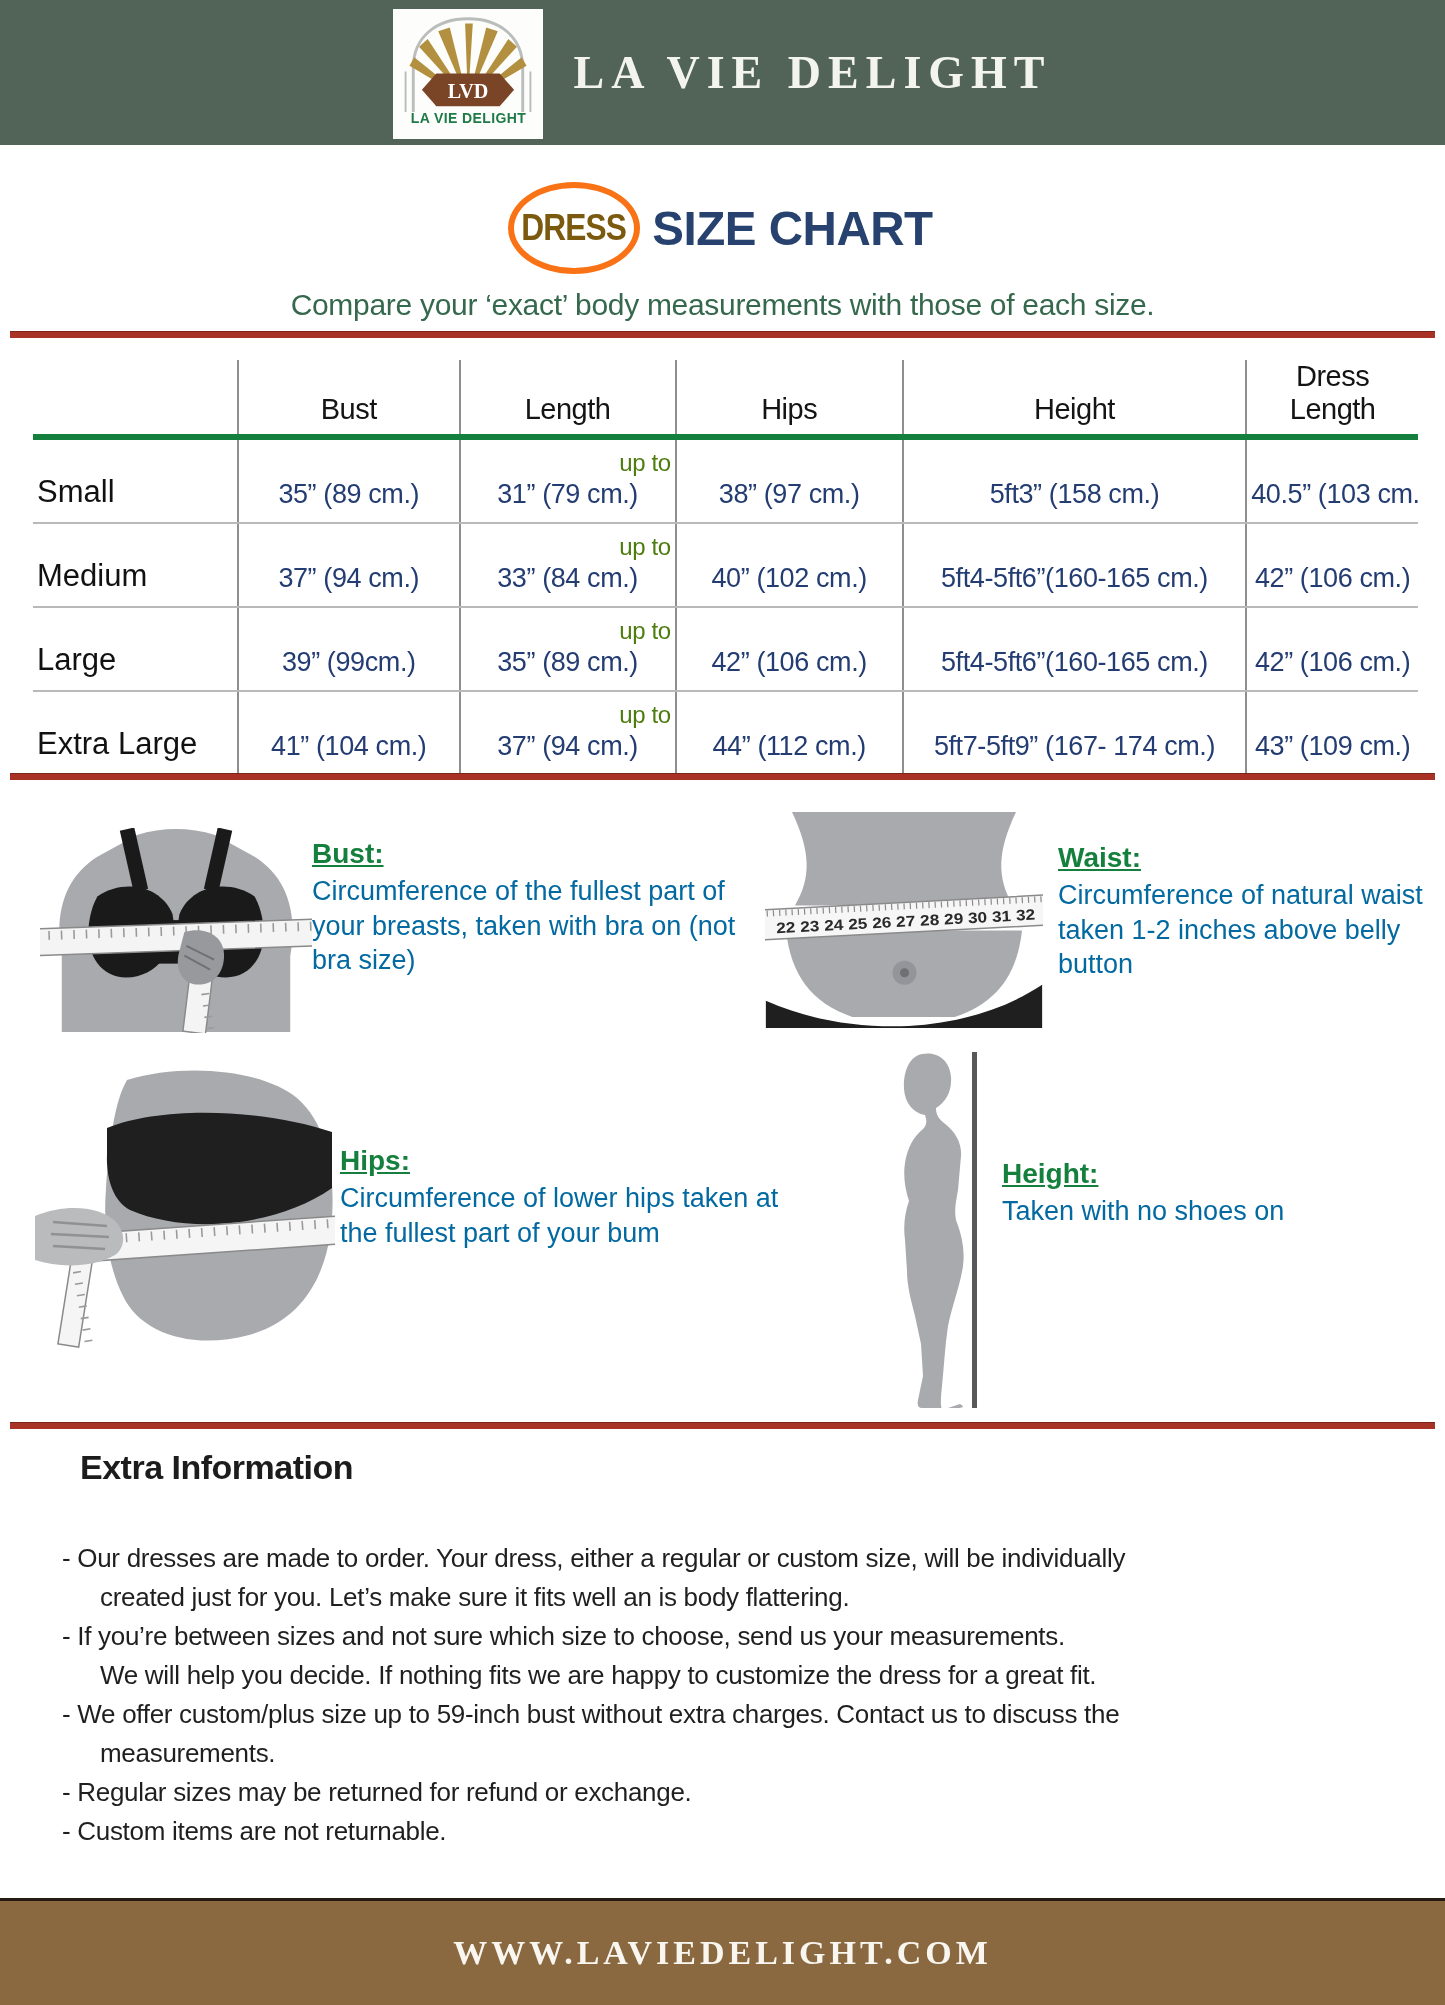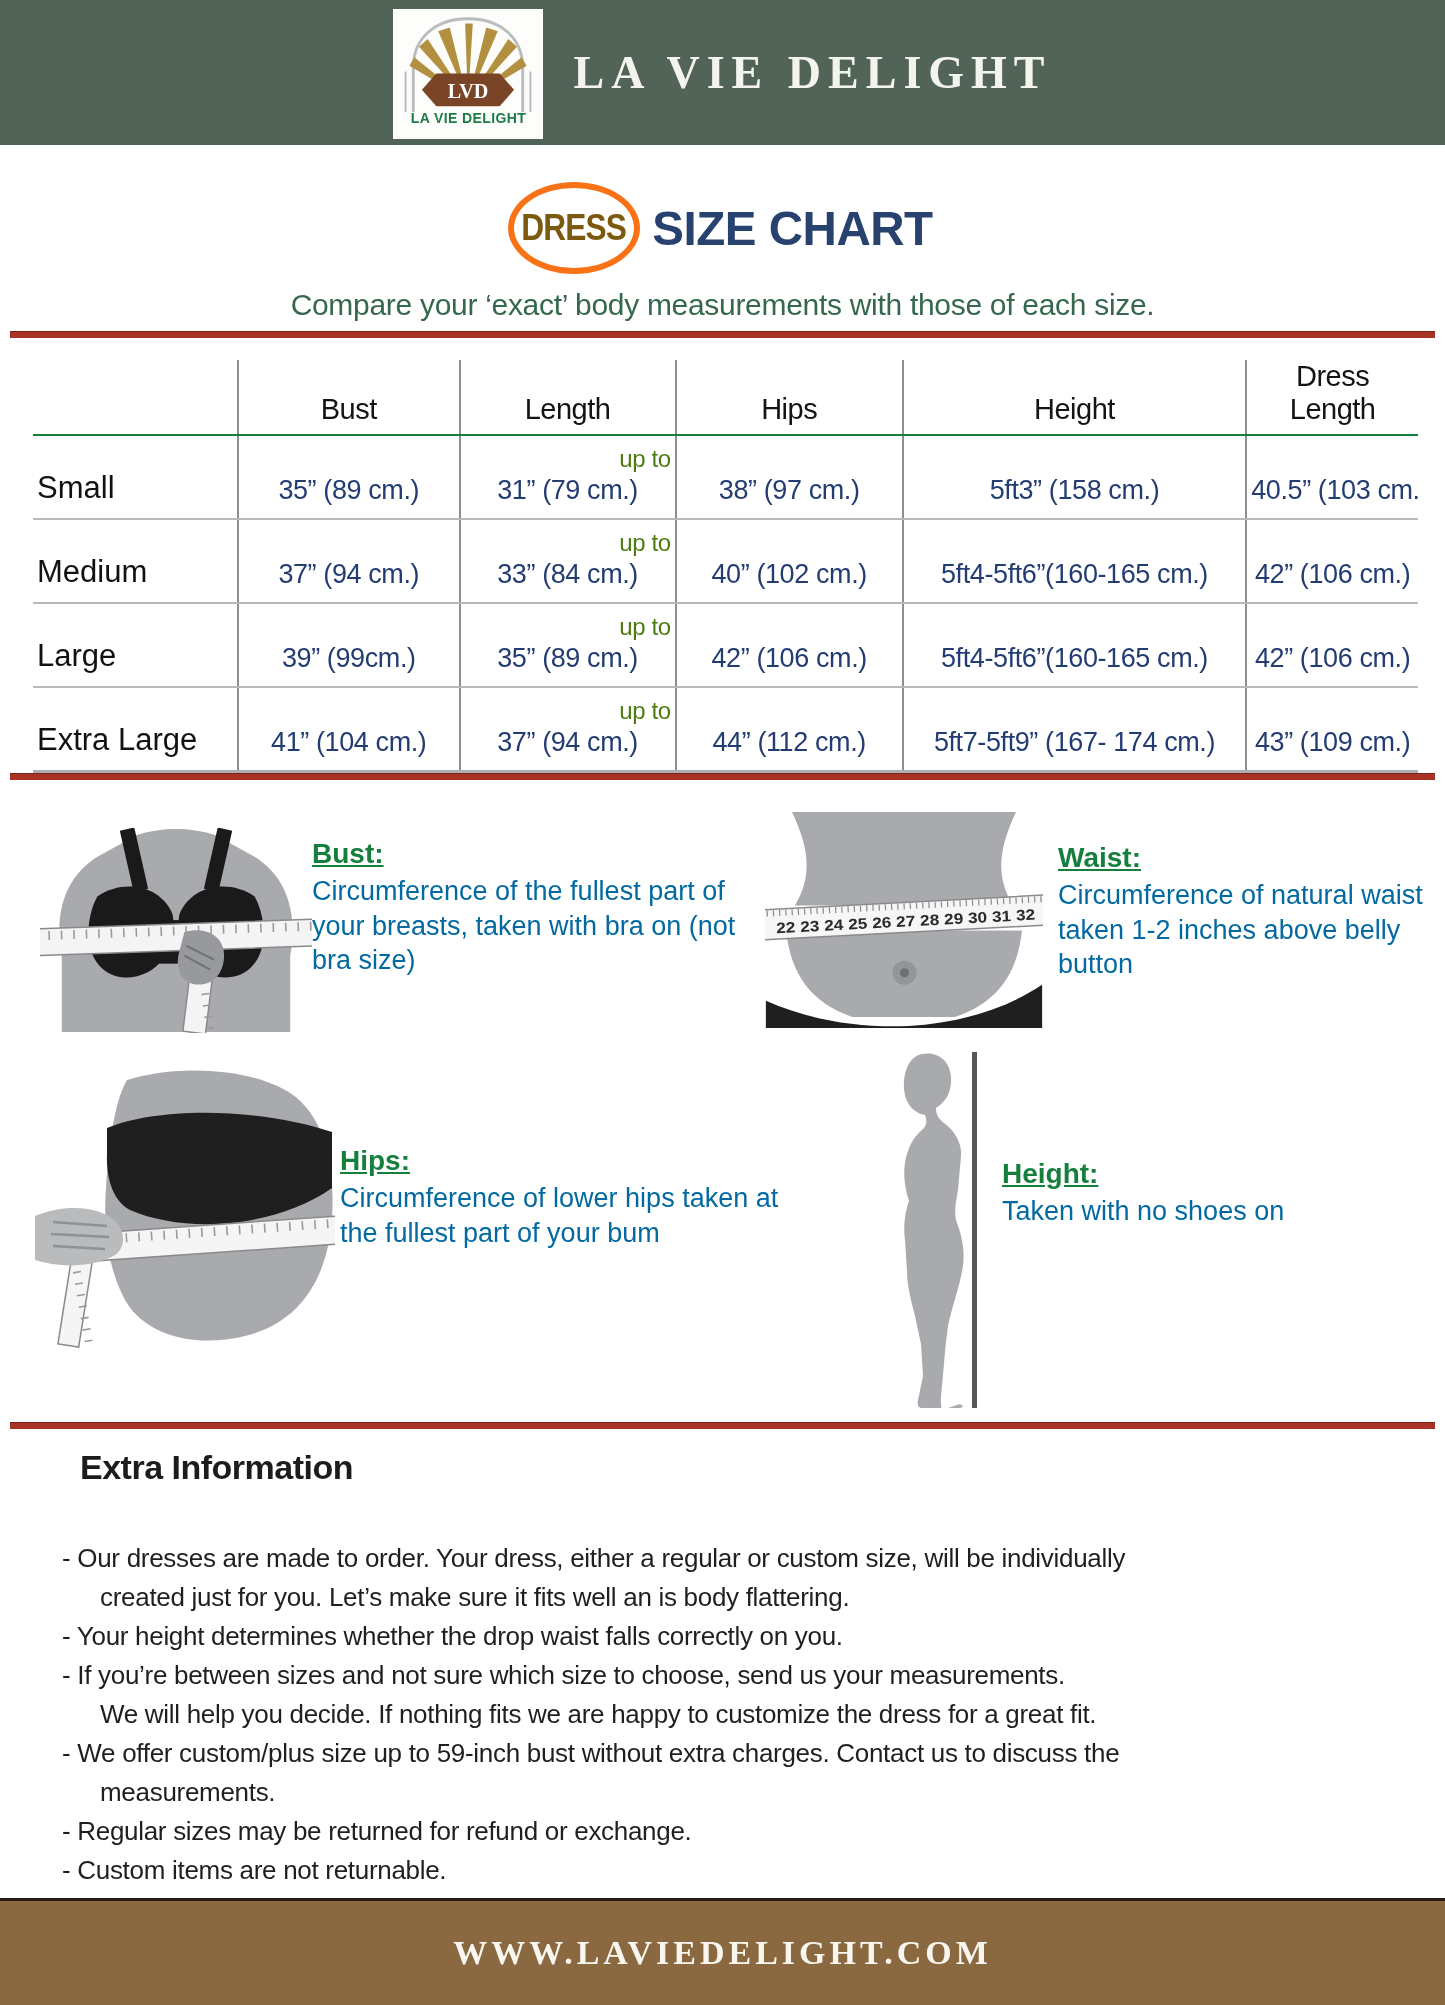--- a/index.html
+++ b/index.html
@@ -24,21 +24,21 @@
     font-size:30px;color:#35684c;letter-spacing:-.3px;}
   
   .rule{position:absolute;left:10px;right:10px;height:6px;background:#a93226;border-top:1px solid #7c241c;}
   .rule1{top:331px;} .rule2{top:773px;} .rule3{top:1422px;}
   
   .table-wrap{position:absolute;top:360px;left:33px;right:27px;}
   table.size{width:100%;border-collapse:collapse;table-layout:fixed;}
   table.size th, table.size td{border-left:2px solid #8e8e8e;vertical-align:bottom;
     padding:0 4px 12px 4px;text-align:center;overflow:hidden;}
   table.size th{height:62px;font-size:29px;font-weight:400;color:#141414;letter-spacing:-.5px;
-    border-bottom:2px solid #15803d;padding-bottom:8px;}
+    border-bottom:6px solid #15803d;padding-bottom:8px;}
   table.size td{height:70px;border-bottom:2px solid #b9b9b9;}
   table.size tr:last-child td{border-bottom:4px solid #b0b0b0;}
   table.size th:first-child, table.size td:first-child{border-left:none;text-align:left;padding-left:4px;}
   .row-label{font-size:31px;color:#111;}
   .val{font-size:27px;color:#233c72;letter-spacing:-.4px;white-space:nowrap;}
   .upto{display:block;font-size:24px;color:#4d7c0f;margin-bottom:2px;text-align:right;}
   td.col-height{text-align:left;padding-left:8px;}
   
   .guide{position:absolute;top:790px;left:0;width:100%;height:632px;}
   .g-abs{position:absolute;}
@@ -219,21 +219,20 @@
     </div>
   </div>
 
   <div class="rule rule3"></div>
 
   <div class="extra">
     <h2>Extra Information</h2>
     <ul>
       <li>- Our dresses are made to order. Your dress, either a regular or custom size, will be individually
 created just for you. Let’s make sure it fits well an is body flattering.</li>
-      <li>- Your height determines whether the drop waist falls correctly on you.</li>
       <li>- If you’re between sizes and not sure which size to choose, send us your measurements.
 We will help you decide. If nothing fits we are happy to customize the dress for a great fit.</li>
       <li>- We offer custom/plus size up to 59-inch bust without extra charges. Contact us to discuss the
 measurements.</li>
       <li>- Regular sizes may be returned for refund or exchange.</li>
       <li>- Custom items are not returnable.</li>
     </ul>
   </div>
 
   <div class="footer">

